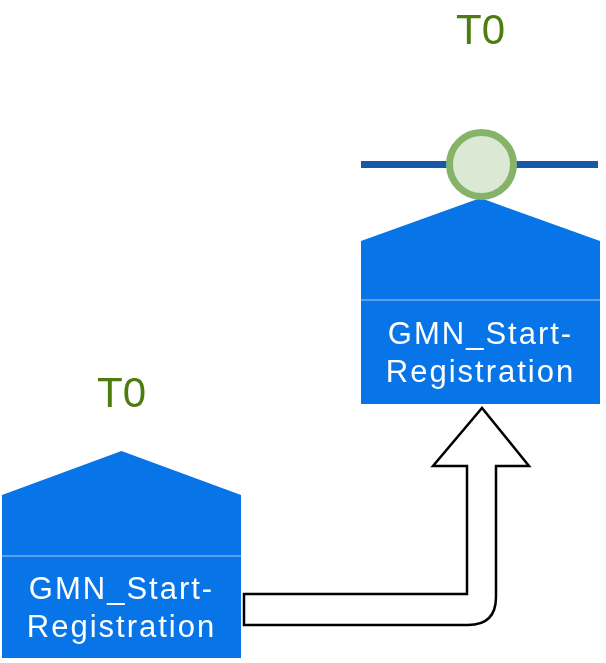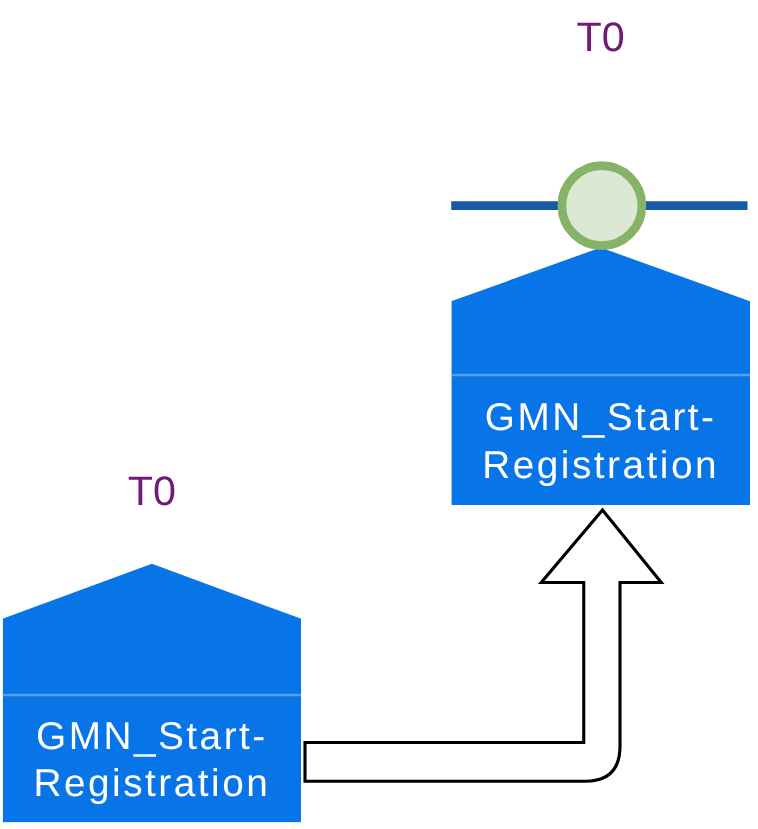--- a/index.html
+++ b/index.html
@@ -14,22 +14,22 @@
     height: 663px;
     background: #ffffff;
     overflow: hidden;
   }
   .time-label {
     position: absolute;
     width: 239px;
     height: 50px;
     line-height: 50px;
     text-align: center;
-    font-size: 33px;
-    color: #701a75;
+    font-size: 42px;
+    color: #4d7c0f;
     white-space: nowrap;
   }
   .time-label.target { left: 361px; top: 5px; }
   .time-label.source { left: 2px;   top: 368px; }
 
   .timeline {
     position: absolute;
     left: 361px;
     top: 161px;
     width: 237px;

